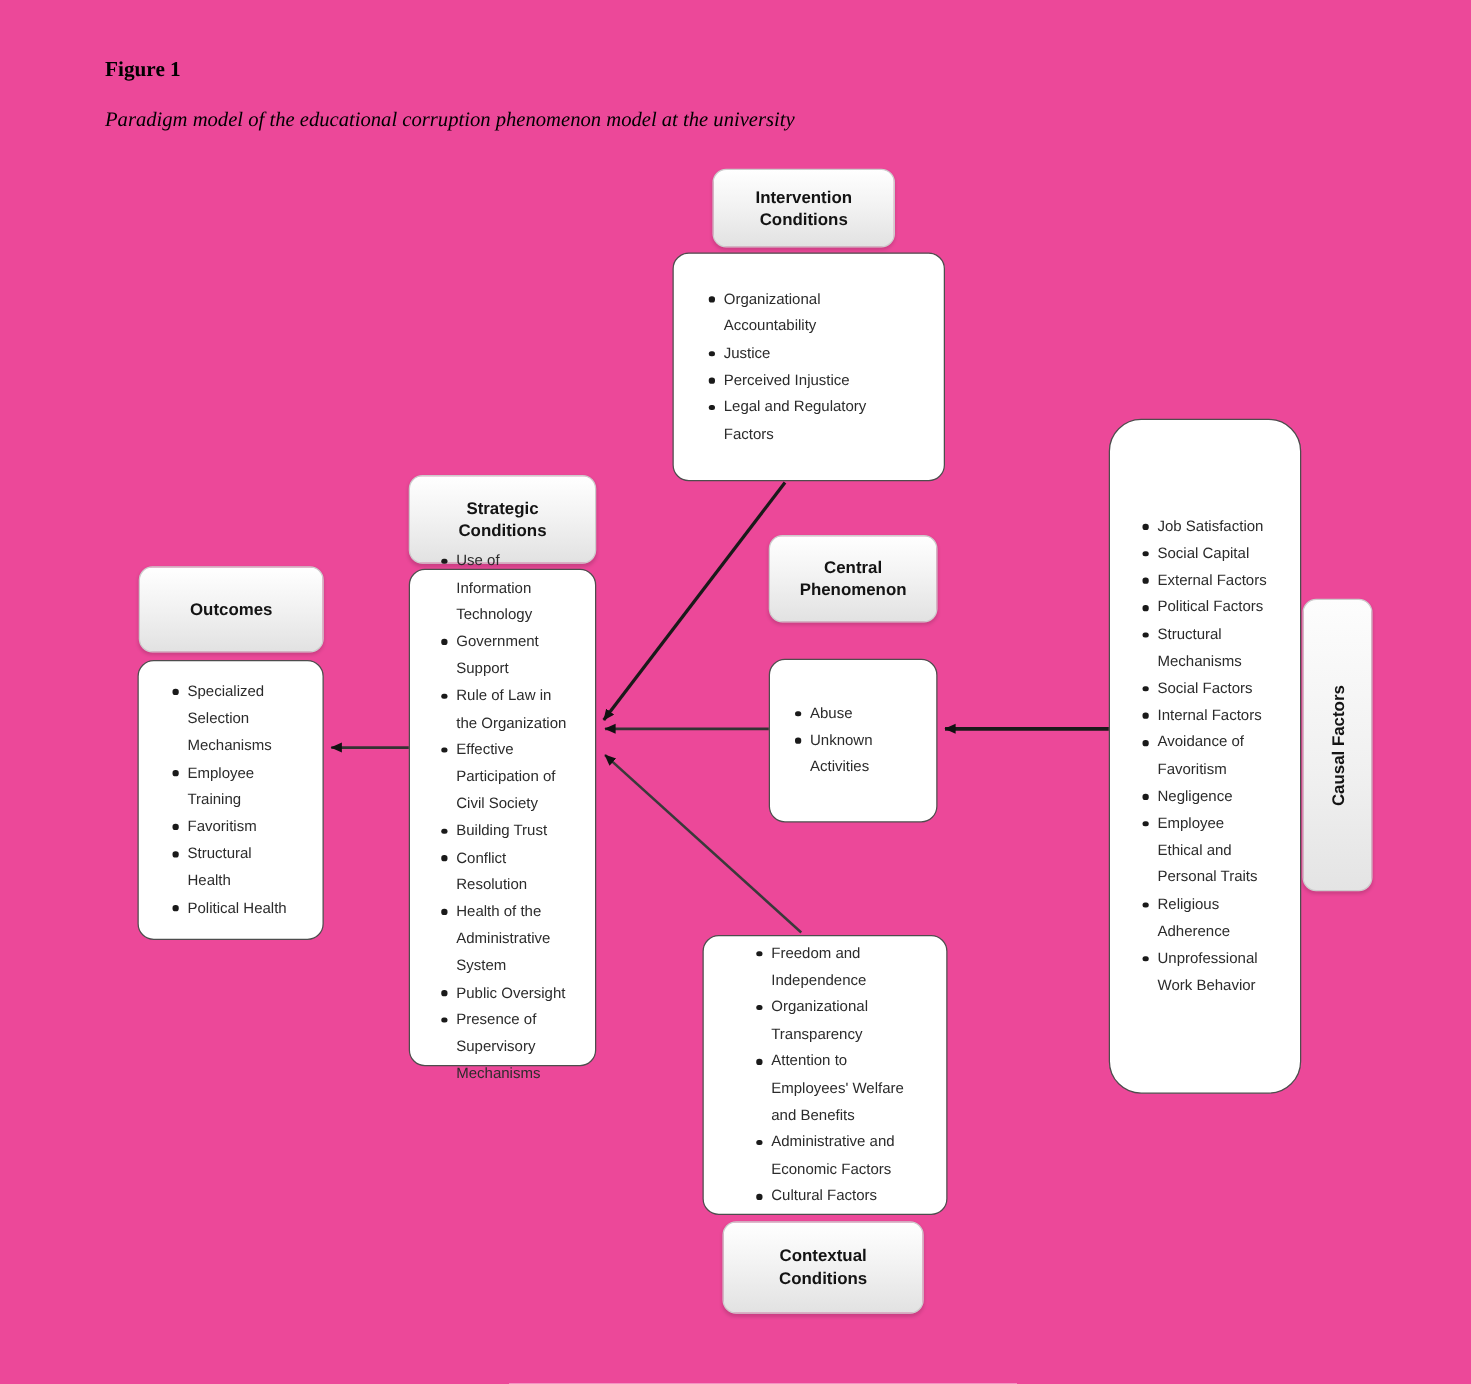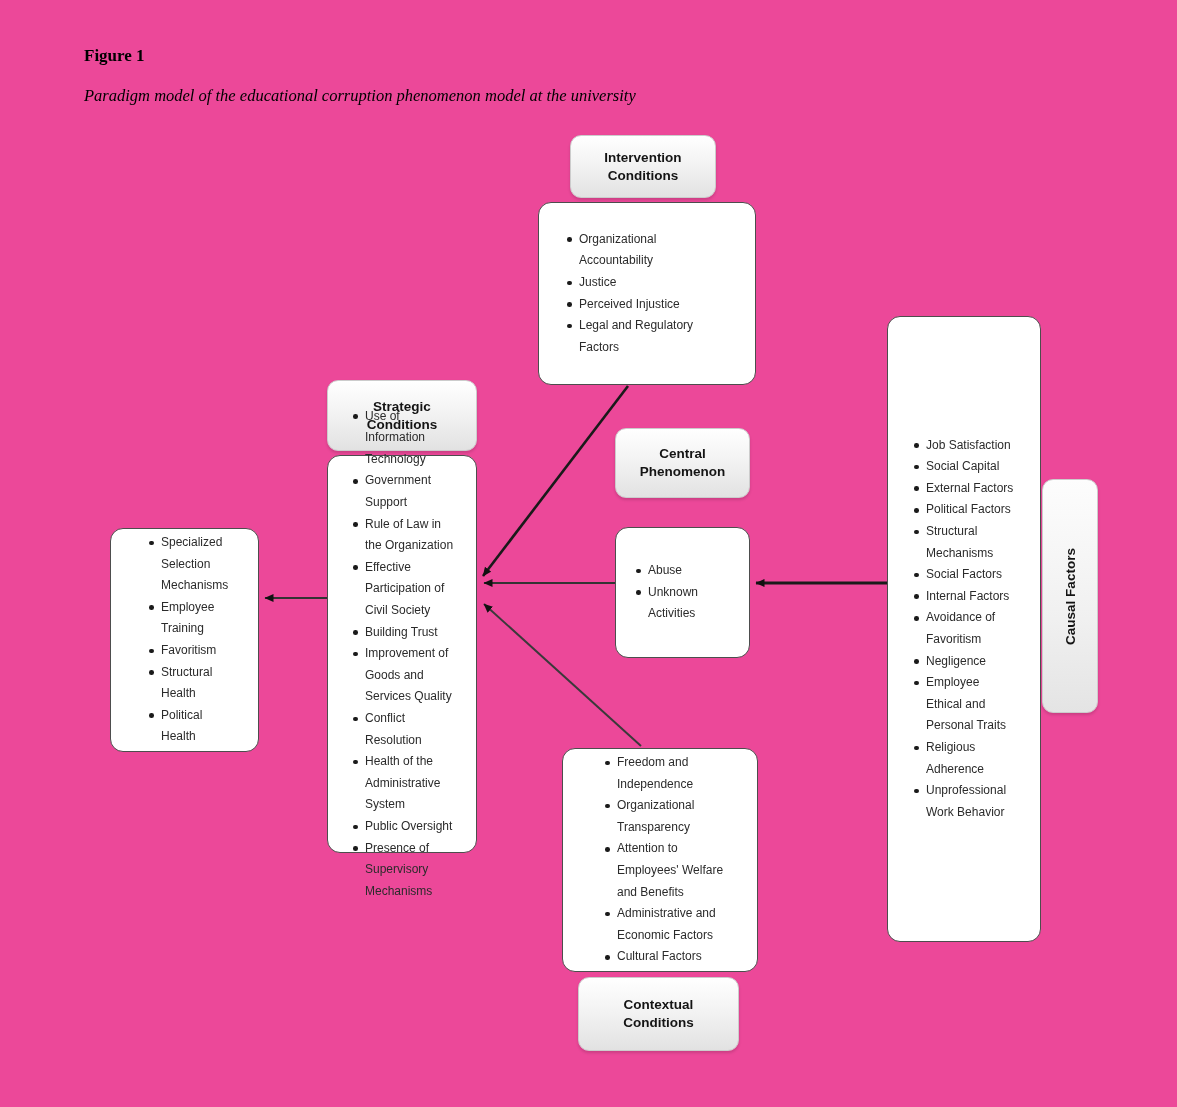--- a/index.html
+++ b/index.html
@@ -123,20 +123,23 @@
   <div class="hdr" style="left:570px; top:135px; width:146px; height:63px;">
     <span>Intervention
 Conditions</span>
   </div>
 
   <div class="hdr" style="left:327px; top:380px; width:150px; height:71px;">
     <span>Strategic
 Conditions</span>
   </div>
 
+  <div class="hdr" style="left:111px; top:453px; width:148px; height:69px;">
+    <span>Outcomes</span>
+  </div>
 
   <div class="hdr" style="left:615px; top:428px; width:135px; height:70px;">
     <span>Central
 Phenomenon</span>
   </div>
 
   <div class="hdr" style="left:578px; top:977px; width:161px; height:74px;">
     <span>Contextual
 Conditions</span>
   </div>
@@ -154,46 +157,45 @@
       </ul>
   </div>
 
   <div class="box" style="left:327px; top:455px; width:150px; height:398px; padding-left:7px; padding-right:2px;">
     <ul>
         <li>Use of Information Technology</li>
         <li>Government Support</li>
         <li>Rule of Law in the Organization</li>
         <li>Effective Participation of Civil Society</li>
         <li>Building Trust</li>
-        <li>Improvement of Goods and Services Quality</li>
         <li>Conflict Resolution</li>
         <li>Health of the Administrative System</li>
         <li>Public Oversight</li>
         <li>Presence of Supervisory Mechanisms</li>
       </ul>
   </div>
 
-  <div class="box" style="left:110px; top:528px; width:149px; height:224px; padding-left:20px;">
+  <div class="box" style="left:110px; top:528px; width:149px; height:224px; padding-left:9px;">
     <ul>
         <li>Specialized Selection Mechanisms</li>
         <li>Employee Training</li>
         <li>Favoritism</li>
         <li>Structural Health</li>
         <li>Political Health</li>
       </ul>
   </div>
 
   <div class="box" style="left:615px; top:527px; width:135px; height:131px; padding-left:2px;">
     <ul>
         <li>Abuse</li>
         <li>Unknown Activities</li>
       </ul>
   </div>
 
-  <div class="box" style="left:887px; top:316px; width:154px; height:626px; padding-left:8px;">
+  <div class="box" style="left:887px; top:335px; width:154px; height:540px; padding-left:8px;border-radius:26px;">
     <ul>
         <li>Job Satisfaction</li>
         <li>Social Capital</li>
         <li>External Factors</li>
         <li>Political Factors</li>
         <li>Structural Mechanisms</li>
         <li>Social Factors</li>
         <li>Internal Factors</li>
         <li>Avoidance of Favoritism</li>
         <li>Negligence</li>

